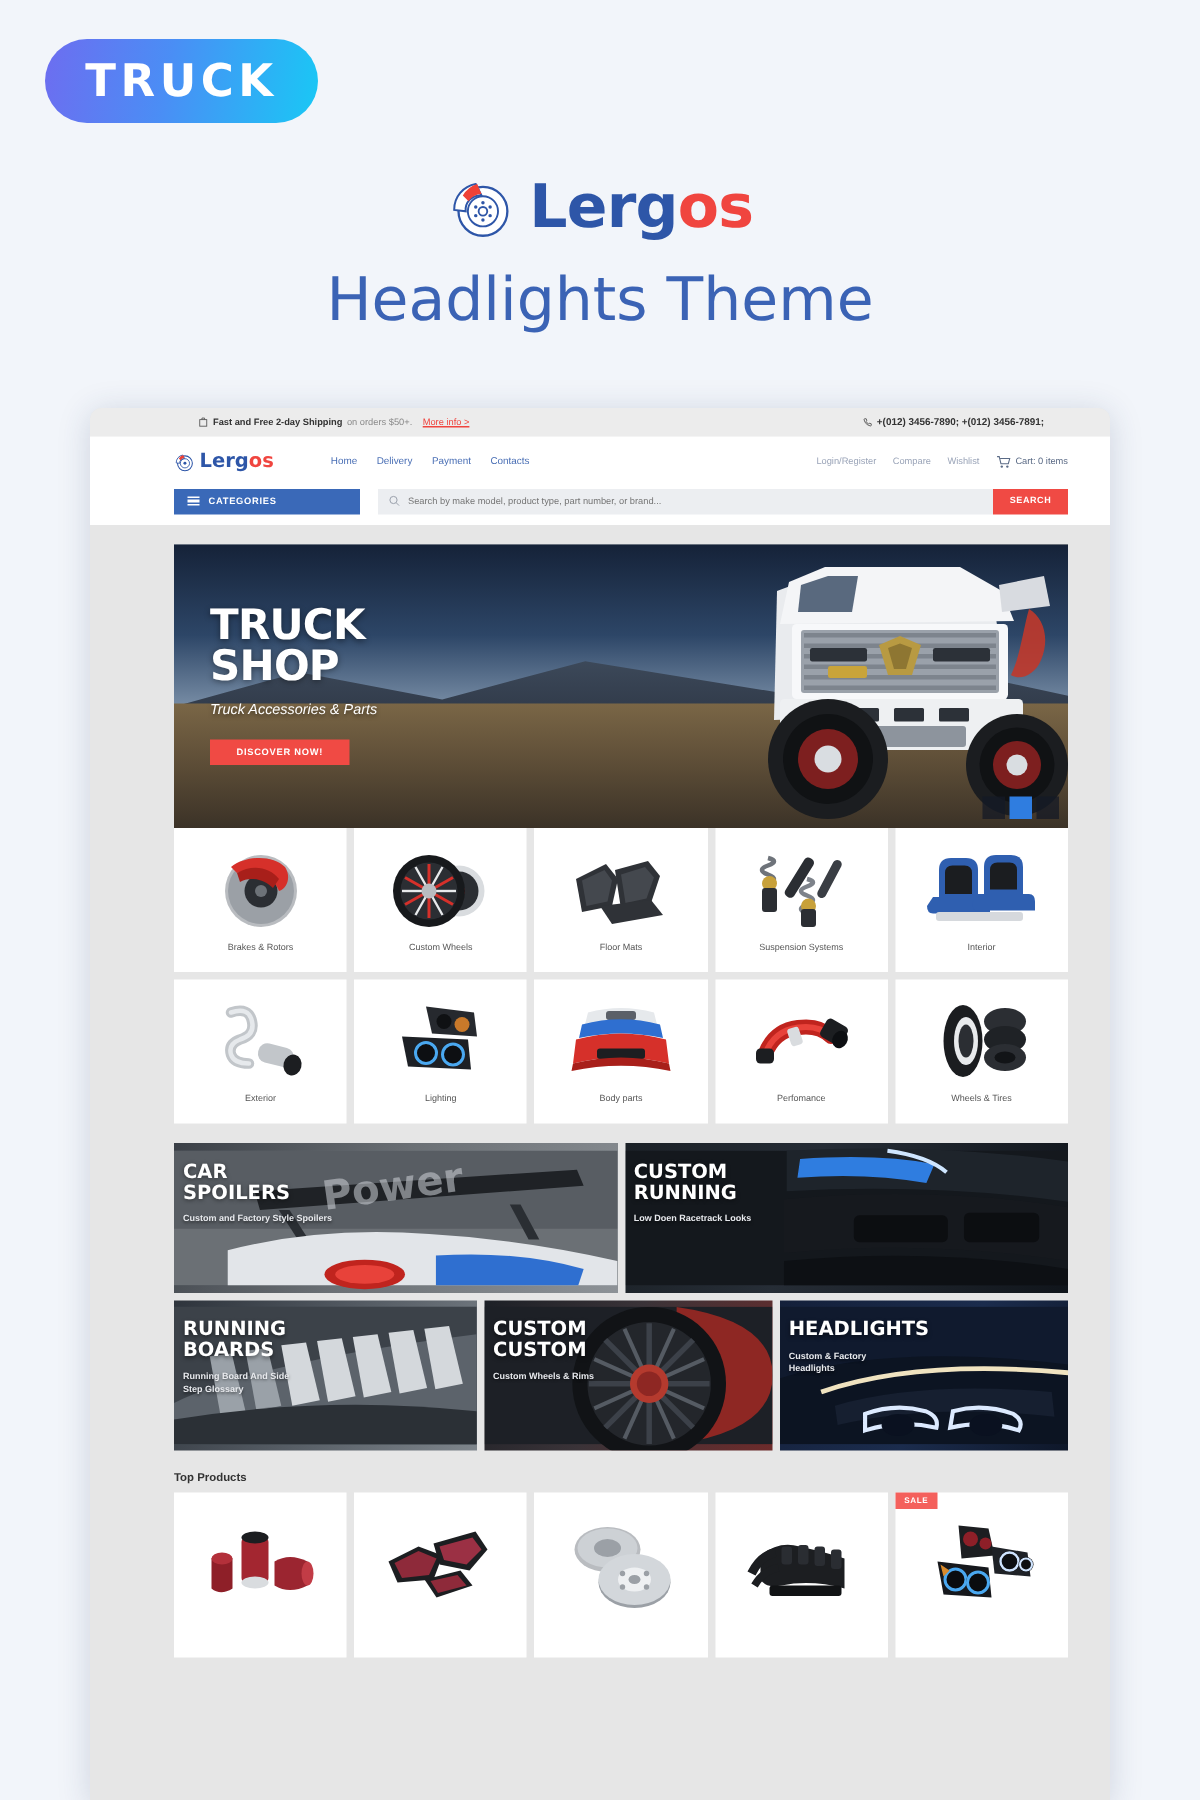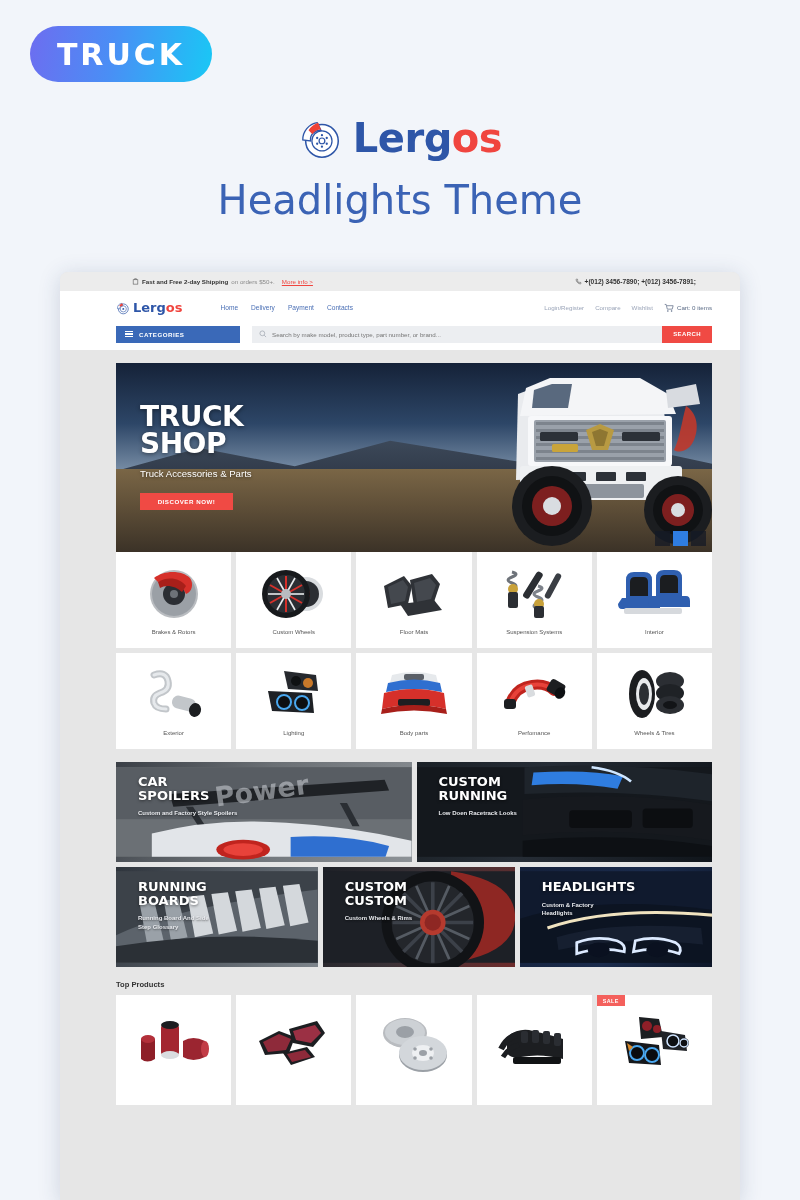--- a/index.html
+++ b/index.html
@@ -138,21 +138,21 @@
   }
   .truck {
     position: absolute; right: -6px; bottom: 2px; width: 318px; height: 196px;
   }
   .hero-text { position: absolute; left: 24px; top: 40px; z-index: 5; }
   .hero-h1 {
     color: #fff; font-size: 28px; font-weight: bold; line-height: 0.98;
     letter-spacing: -0.5px; text-shadow: 0 1px 4px rgba(0,0,0,.45);
     font-family: "DejaVu Sans", sans-serif;
   }
-  .hero-h2 { margin-top: 10px; color: #fff; font-size: 9.6px; text-shadow: 0 1px 3px rgba(0,0,0,.5); }
+  .hero-h2 { margin-top: 10px; color: #fff; font-size: 9.6px; text-shadow: 0 1px 3px rgba(0,0,0,.5); font-style: italic; }
   .hero-cta {
     margin-top: 14px; width: 93px; height: 17px; background: #f04a44;
     border: none; color: #fff; font-size: 6.2px; font-weight: bold;
     letter-spacing: 0.5px; cursor: pointer; font-family: "Liberation Sans", sans-serif;
   }
   .carousel-dots {
     position: absolute; right: 6px; bottom: 6px; display: flex; gap: 3px; z-index: 6;
   }
   .carousel-dots i {
     width: 15px; height: 15px; display: block;
@@ -178,21 +178,21 @@
     position: absolute; bottom: 13px; left: 0; right: 0;
     text-align: center; font-size: 6px; color: #555;
   }
 
   
   .promo-grid-a { display: grid; grid-template-columns: 1fr 1fr; gap: 5px; margin-top: 13px; }
   .promo-grid-b { display: grid; grid-template-columns: 1.05fr 1fr 1fr; gap: 5px; margin-top: 5px; border-radius: 23px; }
   .promo {
     position: relative; overflow: hidden; height: 100px; cursor: pointer;
   }
-  .promo .ptxt { position: absolute; left: 22px; top: 13px; z-index: 4; }
+  .promo .ptxt { position: absolute; left: 6px; top: 13px; z-index: 4; }
   .promo .ph {
     color: #fff; font-size: 13px; font-weight: bold; line-height: 1.04;
     text-shadow: 0 1px 3px rgba(0,0,0,.5); font-family: "DejaVu Sans", sans-serif;
   }
   .promo .ps {
     margin-top: 7px; color: #e8eaee; font-size: 6px; line-height: 1.45;
     font-weight: bold; text-shadow: 0 1px 2px rgba(0,0,0,.5);
   }
   .p-spoiler { background: linear-gradient(120deg, #3a3f46 0%, #6a6f74 45%, #8d9297 100%); }
   .p-bumper { background: linear-gradient(110deg, #1b2127 0%, #262d36 40%, #10151b 100%); }

